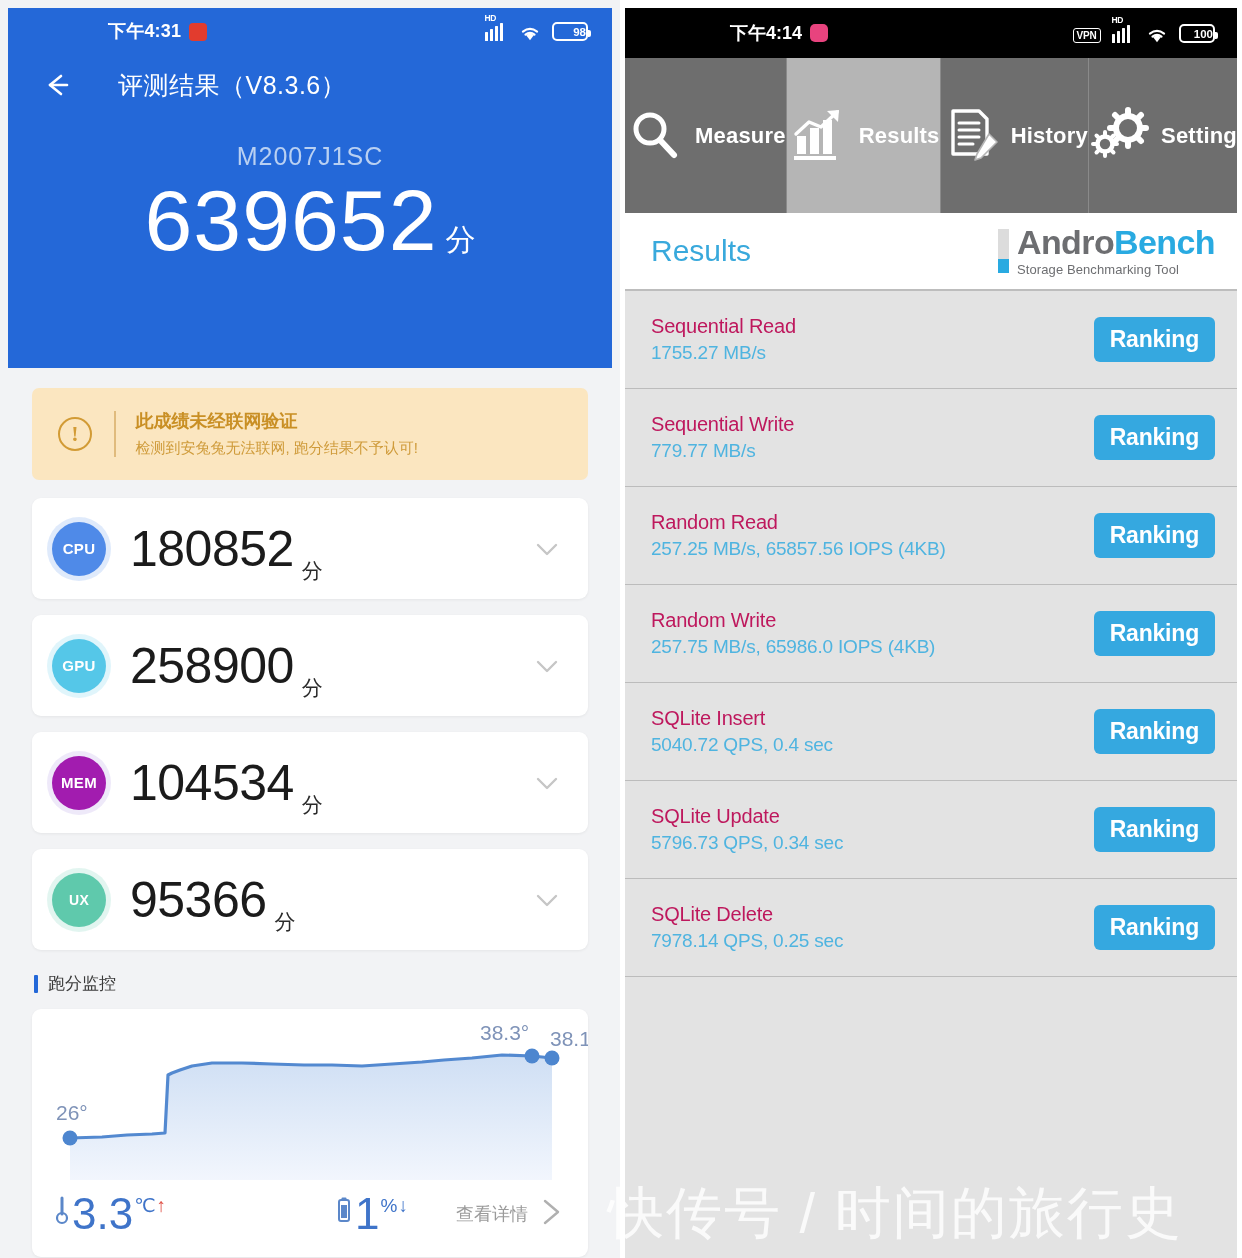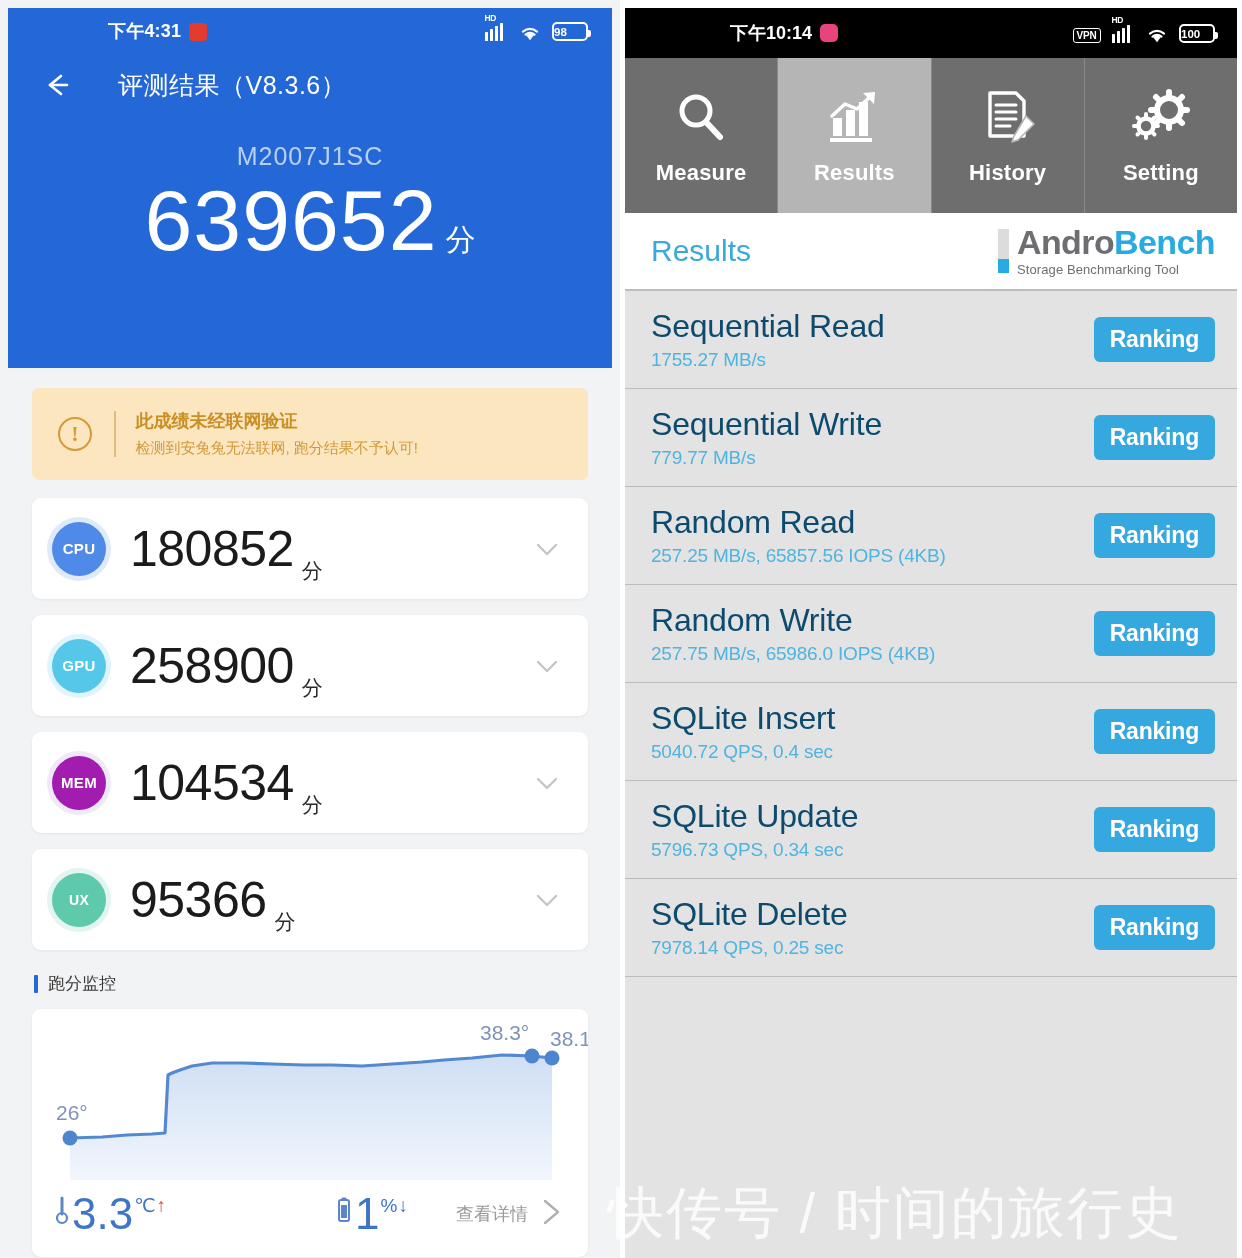--- a/index.html
+++ b/index.html
@@ -43,21 +43,21 @@
   .sig i { display:block; width:3.5px; background:#fff; border-radius:.5px; }
   .sig i:nth-child(1){height:6px}
   .sig i:nth-child(2){height:9px}
   .sig i:nth-child(3){height:12px}
   .sig i:nth-child(4){height:15px}
   .sig i:nth-child(5){height:18px}
   .hd-tag { position:absolute; top:-8px; left:0; font-size:8.5px; font-weight:bold; letter-spacing:-.3px; }
   .wifi { width:22px; height:17px; position:relative; }
   .batt {
     width:36px;height:19px;border:2px solid #fff;border-radius:5px;
-    display:flex;align-items:center;justify-content:flex-start;
+    display:flex;align-items:center;justify-content:flex-end;
     font-size:11.5px; font-weight:bold; position:relative;
   }
   .batt:after{content:"";position:absolute;right:-5px;top:6px;width:3px;height:7px;background:#fff;border-radius:0 2px 2px 0;}
   .vpn-tag { border:1.6px solid #fff; border-radius:3px; font-size:10px; font-weight:bold; padding:1px 3px; letter-spacing:-.2px;}
 
   .appbar { height:62px; display:flex; align-items:center; padding-left:34px; gap:46px; }
   .back-arrow { width:30px;height:30px; position:relative; }
   .appbar-title { color:#ffffff; font-size:25px; font-weight:500; letter-spacing:.5px;}
 
   .model { text-align:center; color:#b9d0f2; font-size:25px; margin-top:26px; letter-spacing:1px;}
@@ -136,21 +136,21 @@
   .statusbar-r {
     height:50px; background:#000; color:#fff;
     display:flex; align-items:center; font-size:18px; font-weight:bold;
     padding-right:22px;
   }
   .sb-time-r { margin-left:105px; display:flex; align-items:center; gap:8px; }
   .sb-badge-r { width:18px;height:18px;border-radius:5px; background:#e8437e; display:inline-block;}
 
   .tabs { display:flex; height:155px; background:#6e6e6e; }
   .tab {
-    flex:1; display:flex; flex-direction:column; align-items:center; justify-content:center;
+    flex:1; display:flex; flex-direction:row; align-items:center; justify-content:center;
     gap:10px; color:#fff; border-right:1px solid #8a8a8a; position:relative;
   }
   .tab:last-child{border-right:none;}
   .tab.active { background:#b5b5b5; }
   .tab-ico { height:64px; display:flex;align-items:center;justify-content:center;}
   .tab-lbl { font-size:22px; font-weight:bold; letter-spacing:.2px;}
 
   .results-head {
     height:78px; background:#fff; display:flex; align-items:center;
     padding:0 12px 0 26px; border-bottom:2px solid #bdbdbd;
@@ -164,21 +164,21 @@
   .logo-txt-1 b:first-child{color:#6d6e71;}
   .logo-txt-1 b:last-child{color:#29aae1; font-weight:bold;}
   .logo-txt-2 { font-size:13px; color:#6d6e71; margin-top:3px; letter-spacing:.1px;}
 
   .rows { background:#e3e3e3; }
   .row {
     height:98px; display:flex; align-items:center;
     padding:0 22px 0 26px; border-bottom:1.5px solid #bcbcbc;
   }
   .row-txt { display:flex; flex-direction:column; gap:4px; }
-  .row-name { font-size:32px; color:#0c4a6e; font-weight:400; letter-spacing:-.2px;}
+  .row-name { font-size:20px; color:#be185d; font-weight:400; letter-spacing:-.2px;}
   .row-val { font-size:19px; color:#4fb4e0; letter-spacing:-.2px;}
   .rank-btn {
     margin-left:auto; background:#35a8e0; color:#fff; font-weight:bold;
     font-size:23px; padding:9px 16px; border-radius:6px; letter-spacing:-.2px;
   }
 
   .watermark {
     position:absolute; left:608px; bottom:6px;
     font-size:56px; color:rgba(255,255,255,.82);
     white-space:nowrap; font-weight:400; letter-spacing:2px;
@@ -351,21 +351,21 @@
     </div>
 
    </div>
   </div>
 
   <div class="right">
    <div class="right-inner">
 
     <div class="statusbar-r">
       <div class="sb-time-r">
-        <span>下午10:14</span>
+        <span>下午4:14</span>
         <span class="sb-badge-r"></span>
       </div>
       <div class="sb-right">
         <span class="vpn-tag">VPN</span>
         <span class="sig">
           <span class="hd-tag">HD</span>
           <i></i>
               <i></i>
               <i></i>
               <i></i>

